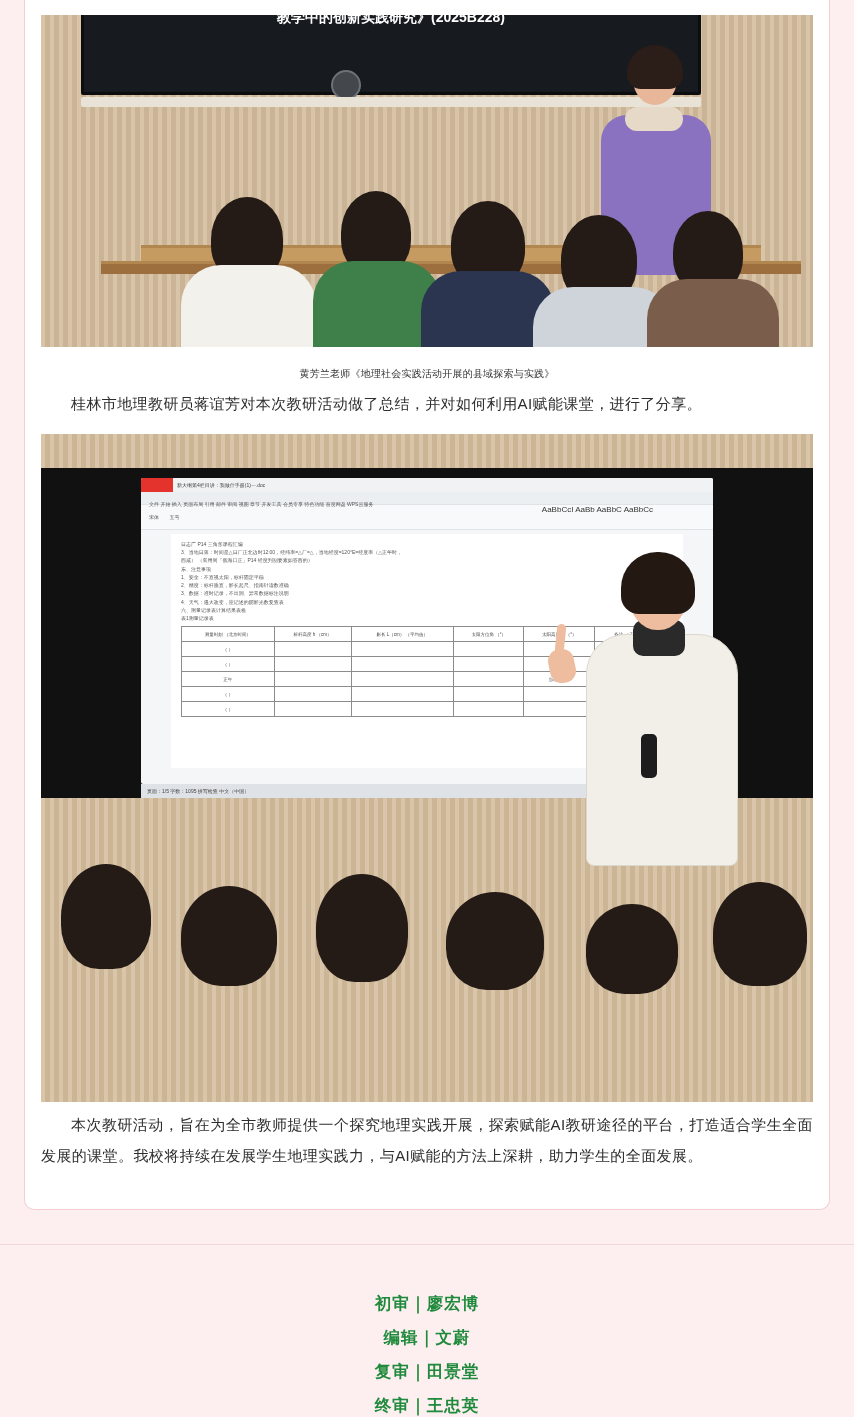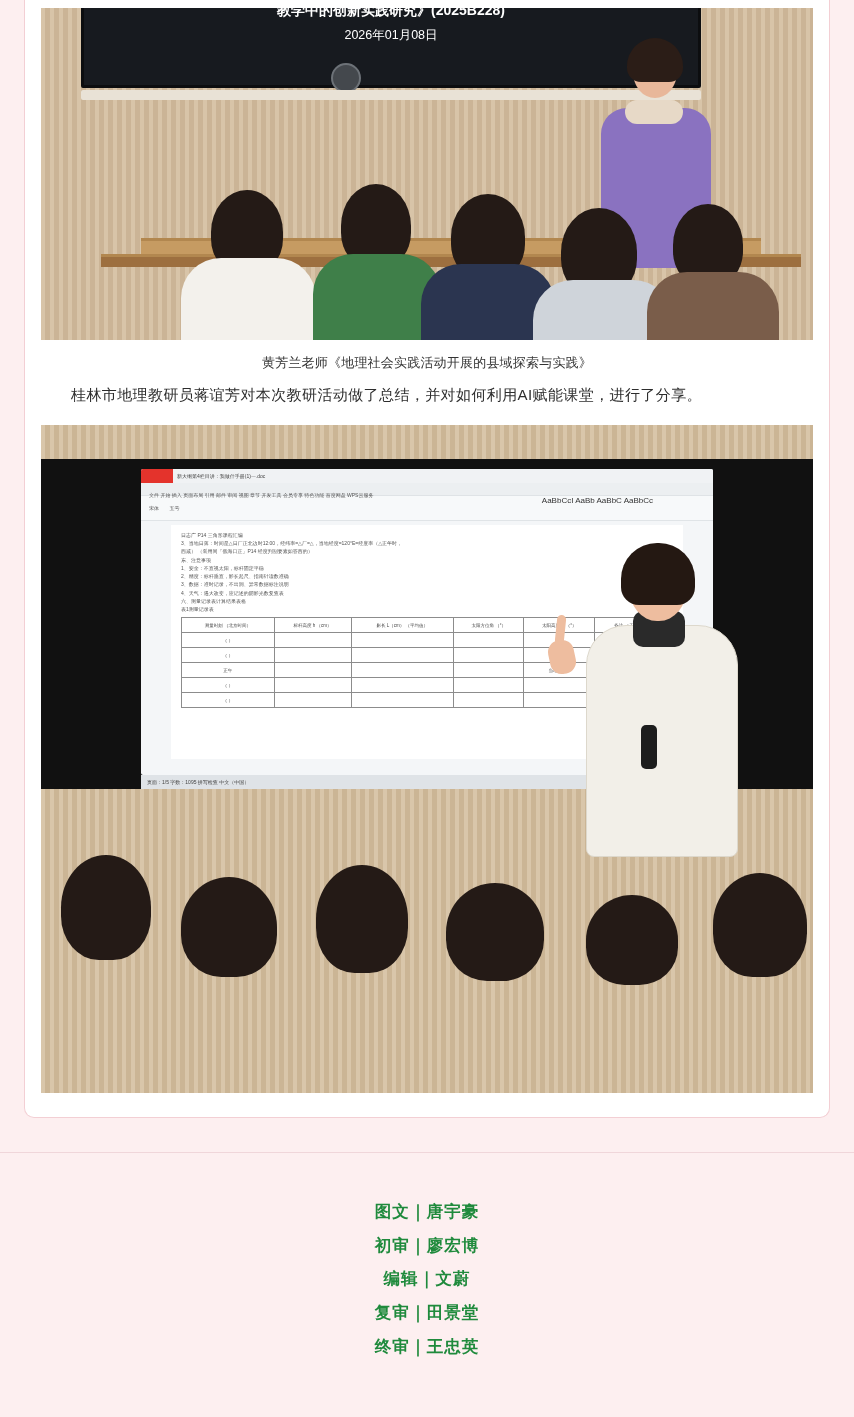--- a/index.html
+++ b/index.html
@@ -33,27 +33,27 @@
   }
   
   .photo {
     width: 100%;
     position: relative;
     overflow: hidden;
     background: #2b2b2b;
   }
   .photo1 {
     height: 332px;
-    margin-top: 8px;
+    margin-top: 15px;
   }
   .photo-caption {
     text-align: center;
-    font-size: 13px;
+    font-size: 10px;
     color: #333;
-    margin: 14px 0 4px 0;
+    margin: 20px 0 4px 0;
     letter-spacing: 0.2px;
   }
   p.body-text {
     font-size: 15px;
     line-height: 2.05;
     color: #2d2d2d;
     margin: 8px 0 14px 0;
     text-align: justify;
     text-indent: 2em;
     letter-spacing: 0.4px;
@@ -268,21 +268,20 @@
 
   <div class="article-card">
 
     <div class="photo photo1">
       <div class="scene">
         <div class="wall"></div>
 
         <div class="screen s1-screen">
           <div class="slide-text">
             <div class="slide-title">教学中的创新实践研究》(2025B228)</div>
-            <div class="slide-sub">2026年01月08日</div>
           </div>
         </div>
 
         <div class="proj-knob"></div>
         <div class="projector-bar"></div>
 
         <div class="desk s1-desk-a"></div>
         <div class="desk s1-desk-b"></div>
 
         <div class="teacher-body"></div>
@@ -425,26 +424,26 @@
 
         <div class="student-head" style="left:20px; top:430px; width:90px; height:105px;"></div>
         <div class="student-head" style="left:140px; top:452px; width:96px; height:100px;"></div>
         <div class="student-head" style="left:275px; top:440px; width:92px; height:108px;"></div>
         <div class="student-head" style="left:405px; top:458px; width:98px; height:98px;"></div>
         <div class="student-head" style="left:545px; top:470px; width:92px; height:90px;"></div>
         <div class="student-head" style="left:672px; top:448px; width:94px; height:104px;"></div>
       </div>
     </div>
 
+    <p class="body-text">本次教研活动，旨在为全市教师提供一个探究地理实践开展，探索赋能AI教研途径的平台，打造适合学生全面发展的课堂。我校将持续在发展学生地理实践力，与AI赋能的方法上深耕，助力学生的全面发展。</p>
 
   </div>
 
   <div class="divider-gap"></div>
 
   <div class="credits">
-    <div class="credit-line" style="color: rgb(31, 138, 60);">图文｜唐宇豪</div>
     <div class="credit-line" style="color: rgb(31, 138, 60);">初审｜廖宏博</div>
     <div class="credit-line" style="color: rgb(31, 138, 60);">编辑｜文蔚</div>
     <div class="credit-line" style="color: rgb(31, 138, 60);">复审｜田景堂</div>
     <div class="credit-line" style="color: rgb(31, 138, 60);">终审｜王忠英</div>
   </div>
 
 </div>
 
 </body></html>

